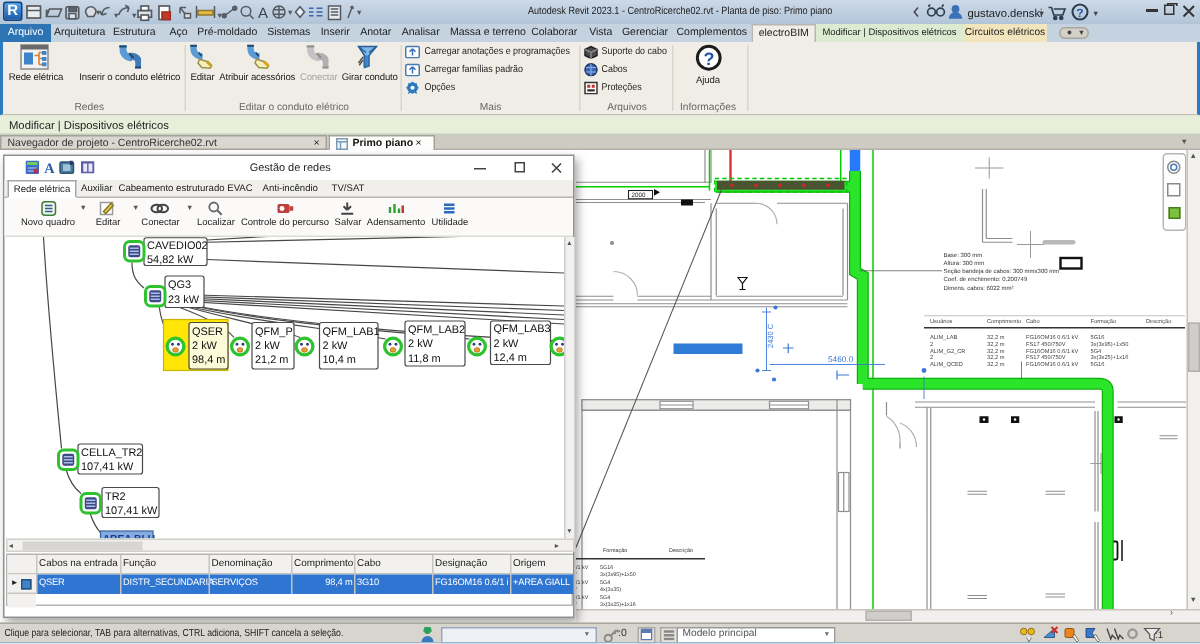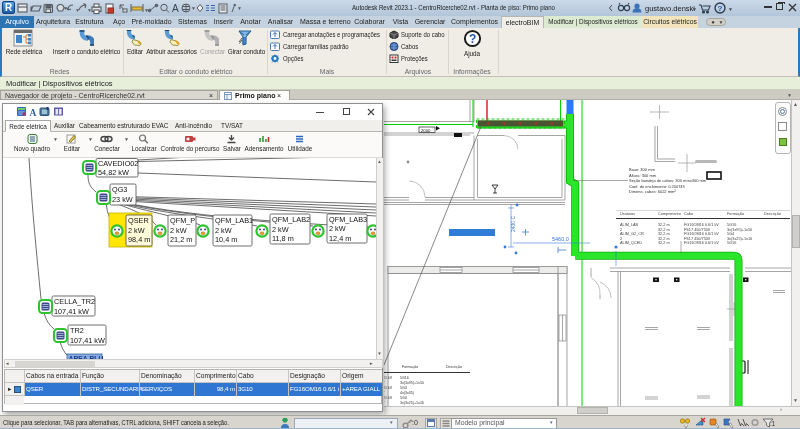--- a/index.html
+++ b/index.html
@@ -451,20 +451,21 @@
       <path d="M1.5 5 h6 M1.5 7 h6" stroke="#bcd2f0" stroke-width="0.8"></path>
       <rect x="5.5" y="5.5" width="3" height="3" fill="#b03060"></rect>
   <text x="12.5" y="8.5" font-size="9.5" font-weight="bold" fill="#2a5cb0" font-family="Liberation Serif">A</text>
   <rect x="23" y="1" width="9" height="7.5" rx="1" fill="#4a7a9c" stroke="#2e5470"></rect>
       <rect x="25" y="2.5" width="5" height="4.5" fill="#9ec2d8"></rect>
       <rect x="29.5" y="0" width="2" height="3" fill="#223a6e"></rect>
   <rect x="37" y="0.5" width="9" height="8" fill="#5c5caa"></rect>
       <rect x="38.5" y="2" width="2.6" height="5.5" fill="#e8e8f4"></rect>
       <rect x="42" y="2" width="2.6" height="5.5" fill="#e8e8f4"></rect>
  </svg>
+ <div class="abs" style="left:0;top:3px;width:381px;text-align:center;font-size:7.3px;color:#222;">Gestão de redes</div>
  <div class="abs" style="left:313px;top:8px;width:8px;height:1.2px;background:#444;"></div>
  <div class="abs" style="left:340px;top:4px;width:7px;height:7px;border:1.1px solid #444;"></div>
  <svg class="abs" style="left:364px;top:4px;" width="8" height="8">
       <path d="M1 1 L7 7 M7 1 L1 7" stroke="#444" stroke-width="1.1"></path>
     </svg>
 
  <div class="abs" id="gtabs">
   <div class="gtab" style="left:2px;width:46px;background:#fff;border:1px solid #a8a6a2;border-bottom:1px solid #fff;font-weight:normal;">Rede elétrica</div>
   <div class="gtab" style="left:49px;width:25px;">Auxiliar</div>
   <div class="gtab" style="left:76px;width:70px;">Cabeamento estruturado</div>

